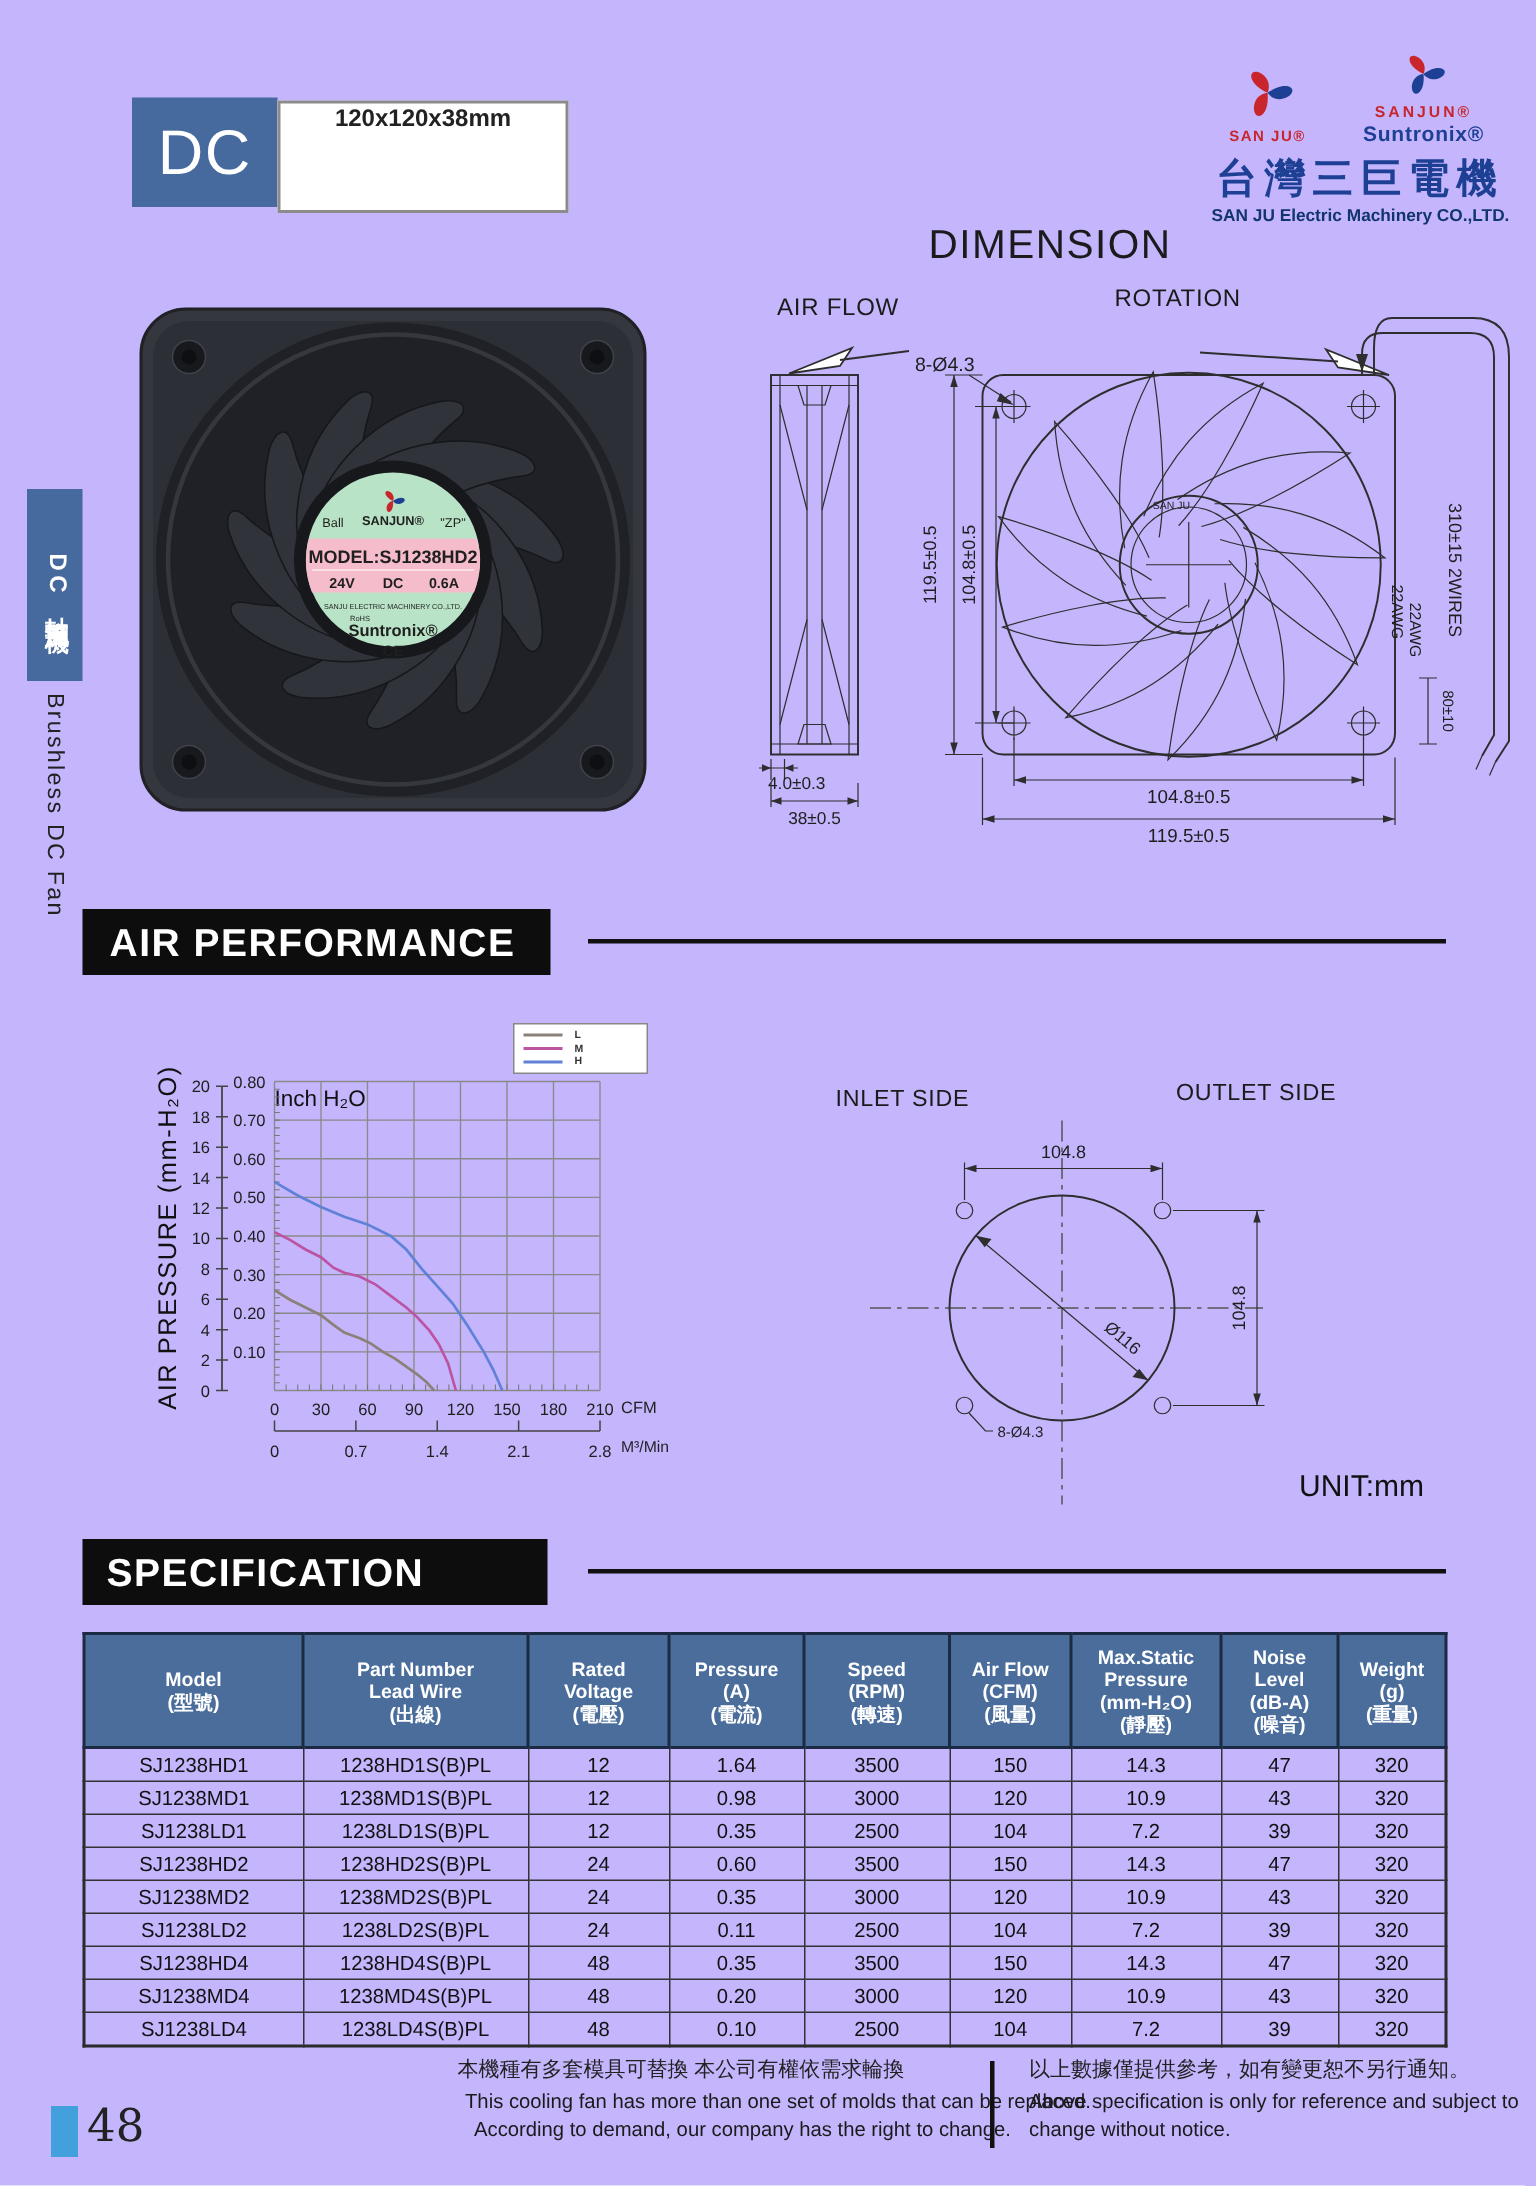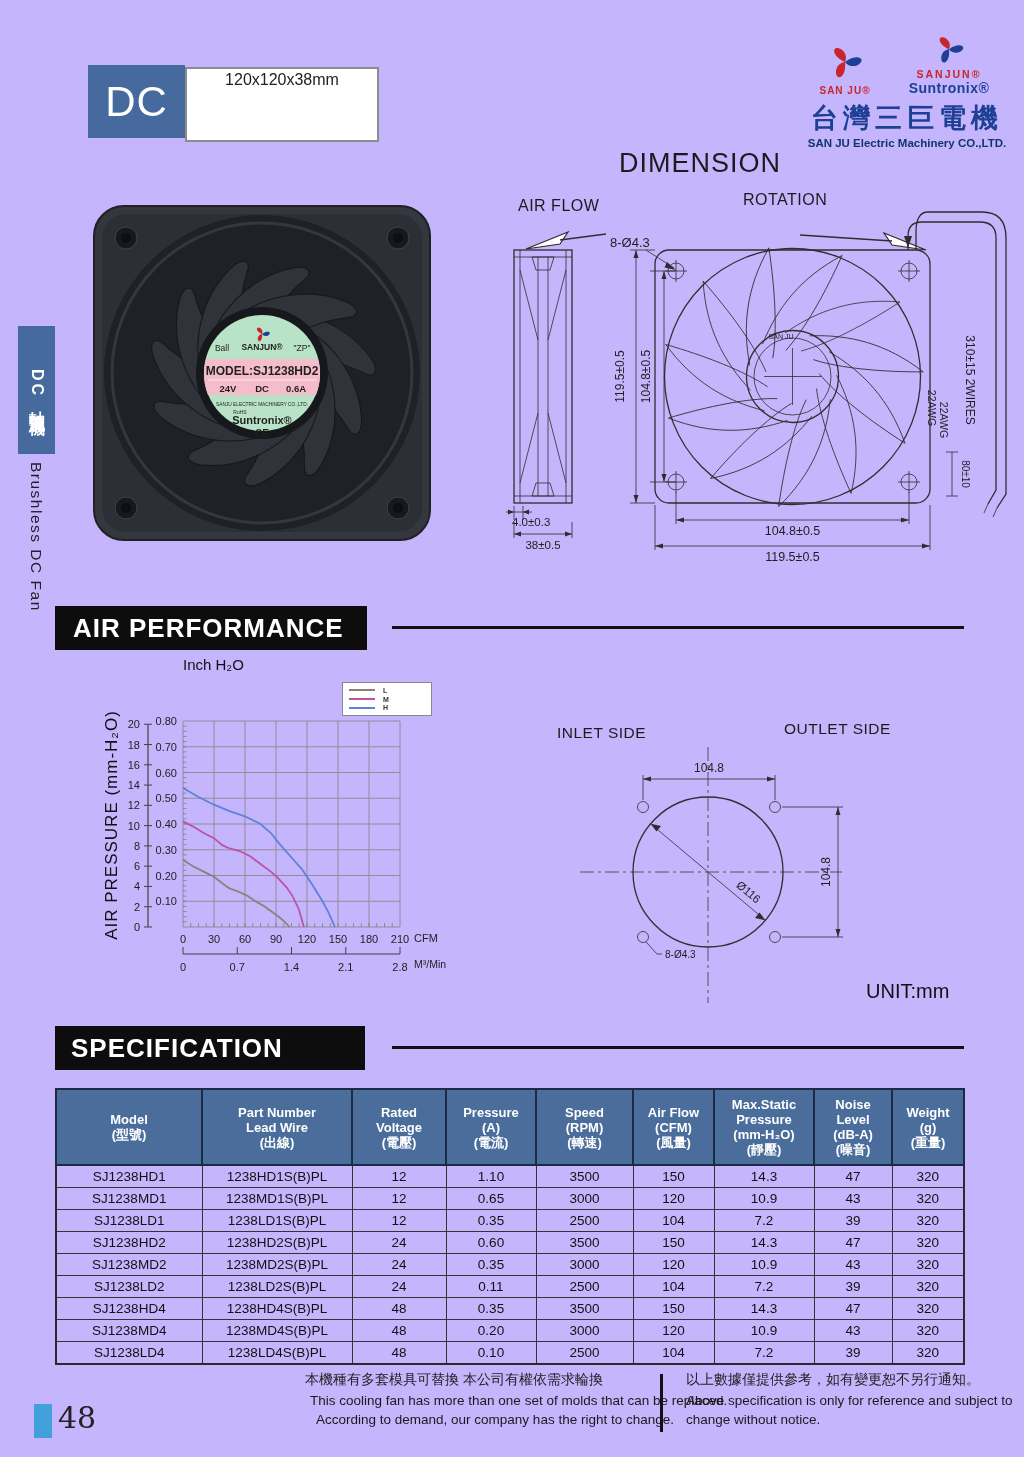--- a/index.html
+++ b/index.html
@@ -10,21 +10,21 @@
   .ln{stroke:#2e2e2e;stroke-width:1.3;fill:none;}
   .lt{stroke:#2e2e2e;stroke-width:0.8;fill:none;}
   .ah{fill:#2e2e2e;stroke:none;}
 
   
   .dc-box{left:88px;top:65px;width:97px;height:73px;background:var(--accent-blue,#46699e);
           color:#fff;font-size:42px;display:flex;align-items:center;justify-content:center;letter-spacing:1px;}
   .model-wrap{left:185px;top:67px;width:190px;height:71px;border:2px solid #8c8c8c;background:#fff;}
   .model-big{height:48px;border-bottom:2px solid #8c8c8c;display:flex;align-items:center;justify-content:center;
              font-size:40px;letter-spacing:4px;color:#111;}
-  .model-size{height:21px;display:flex;align-items:center;justify-content:center;font-size:16px;color:#222;}
+  .model-size{height:21px;display:flex;align-items:center;justify-content:center;font-size:16px;color:#222;font-weight:bold;}
 
   
   .brand{left:798px;top:28px;width:218px;text-align:center;}
   .logos{display:flex;justify-content:center;gap:14px;align-items:flex-end;}
   .logo1{width:70px;text-align:center;}
   .logo2{width:110px;text-align:center;}
   .logo-sanju-txt{color:var(--logo-red,#c9252c);font-size:10px;font-weight:bold;letter-spacing:1px;}
   .logo-sanjun-txt{color:var(--logo-red,#c9252c);font-size:10.5px;font-weight:bold;letter-spacing:2px;}
   .logo-sun-txt{color:var(--logo-blue,#1d3f94);font-size:14px;font-weight:bold;letter-spacing:.5px;}
   .brand-zh{font-size:27px;font-weight:bold;color:var(--logo-blue,#1d3f94);letter-spacing:5px;margin-top:4px;white-space:nowrap;}
@@ -273,21 +273,21 @@
       <text transform="rotate(90 440 218)" x="440" y="218" text-anchor="middle" font-size="10.5">22AWG</text>
       <text transform="rotate(90 452 230)" x="452" y="230" text-anchor="middle" font-size="10.5">22AWG</text>
       <path d="M458,262 H470 M458,306 H470 M464,262 V306" class="lt"></path>
       <text transform="rotate(90 474 284)" x="474" y="284" text-anchor="middle" font-size="10">80±10</text>
     </g>
   </svg>
 
   <div class="abs banner" style="left:55px;top:606px;">AIR PERFORMANCE</div>
   <div class="abs banner-line" style="left:392px;top:626px;width:572px;"></div>
 
-  <div class="abs" style="left:183px;top:656px;font-size:15px;">Inch H₂O</div>
+  <div class="abs" style="left:183px;top:724px;font-size:15px;">Inch H₂O</div>
   <div class="abs ylabel">AIR PRESSURE   (mm-H₂O)</div>
 
   <div class="abs legend">
     <div class="lg-row">
         <span class="lg-line" style="background: rgb(139, 129, 120);"></span>
       <span class="lg-lab">L</span>
       </div>
     <div class="lg-row">
         <span class="lg-line" style="background: rgb(188, 83, 163);"></span>
       <span class="lg-lab">M</span>
@@ -443,32 +443,32 @@
               <div class="hl">(g)</div>
               <div class="hl">(重量)</div>
             </th>
         </tr>
       </thead>
       <tbody>
         <tr>
             <td>SJ1238HD1</td>
             <td>1238HD1S(B)PL</td>
             <td>12</td>
-            <td>1.10</td>
+            <td>1.64</td>
             <td>3500</td>
             <td>150</td>
             <td>14.3</td>
             <td>47</td>
             <td>320</td>
           </tr>
         <tr>
             <td>SJ1238MD1</td>
             <td>1238MD1S(B)PL</td>
             <td>12</td>
-            <td>0.65</td>
+            <td>0.98</td>
             <td>3000</td>
             <td>120</td>
             <td>10.9</td>
             <td>43</td>
             <td>320</td>
           </tr>
         <tr>
             <td>SJ1238LD1</td>
             <td>1238LD1S(B)PL</td>
             <td>12</td>

